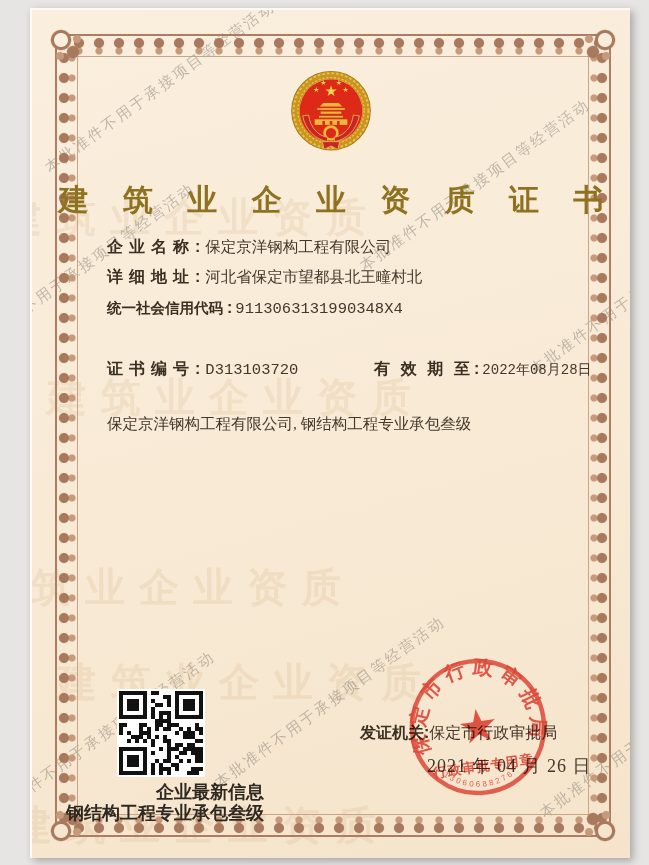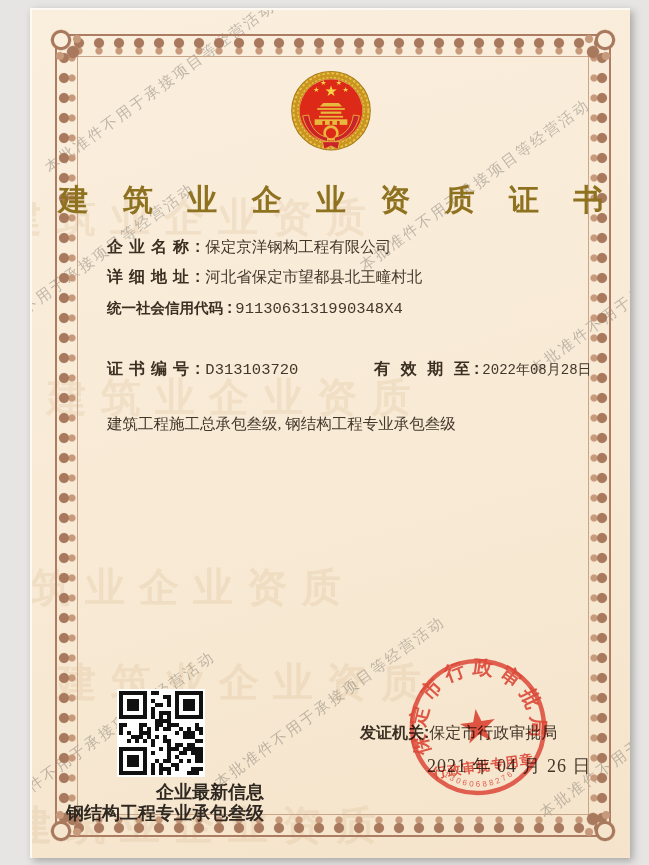--- a/index.html
+++ b/index.html
@@ -159,21 +159,21 @@
     <div class="row" style="top:289px">
       <span class="longlabel">统一社会信用代码</span><span class="colon tight">:</span><span class="val">9113063131990348X4</span>
     </div>
 
 
     <div class="row" style="top:349px">
       <span class="jlabel w82">证 书 编 号</span><span class="colon">:</span><span class="val">D313103720</span>
       <span class="pair2"><span class="jlabel w96">有 效 期 至</span><span class="colon tight">:</span><span class="val mid">2022年08月28日</span></span>
     </div>
 
-    <div class="gradeline" style="top:404px">建筑工程施工总承包叁级, 钢结构工程专业承包叁级</div>
+    <div class="gradeline" style="top:404px">保定京洋钢构工程有限公司, 钢结构工程专业承包叁级</div>
 
     <div class="qrbox">
       <svg id="qrsvg" width="88" height="88" viewBox="0 0 88 88">
           <rect x="0" y="0" width="88" height="88" fill="#ffffff"></rect>
           <rect x="34" y="2" width="4" height="4" fill="#111"></rect>
           <rect x="38" y="2" width="4" height="4" fill="#111"></rect>
           <rect x="46" y="6" width="4" height="4" fill="#111"></rect>
           <rect x="50" y="6" width="4" height="4" fill="#111"></rect>
           <rect x="34" y="10" width="4" height="4" fill="#111"></rect>
           <rect x="50" y="10" width="4" height="4" fill="#111"></rect>

